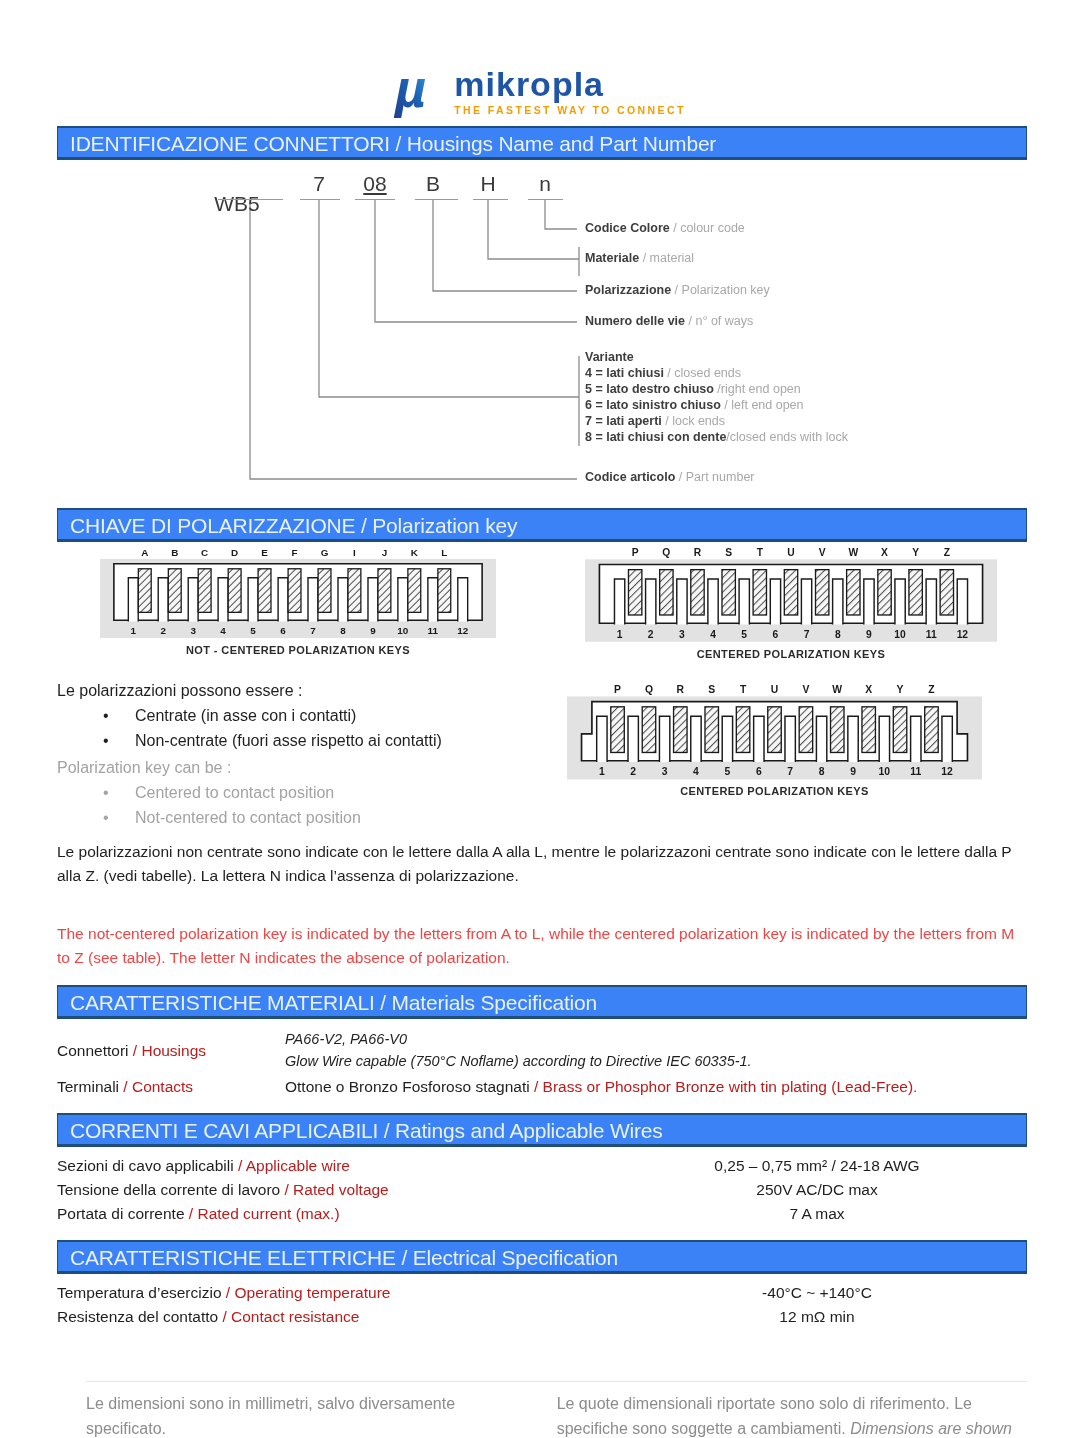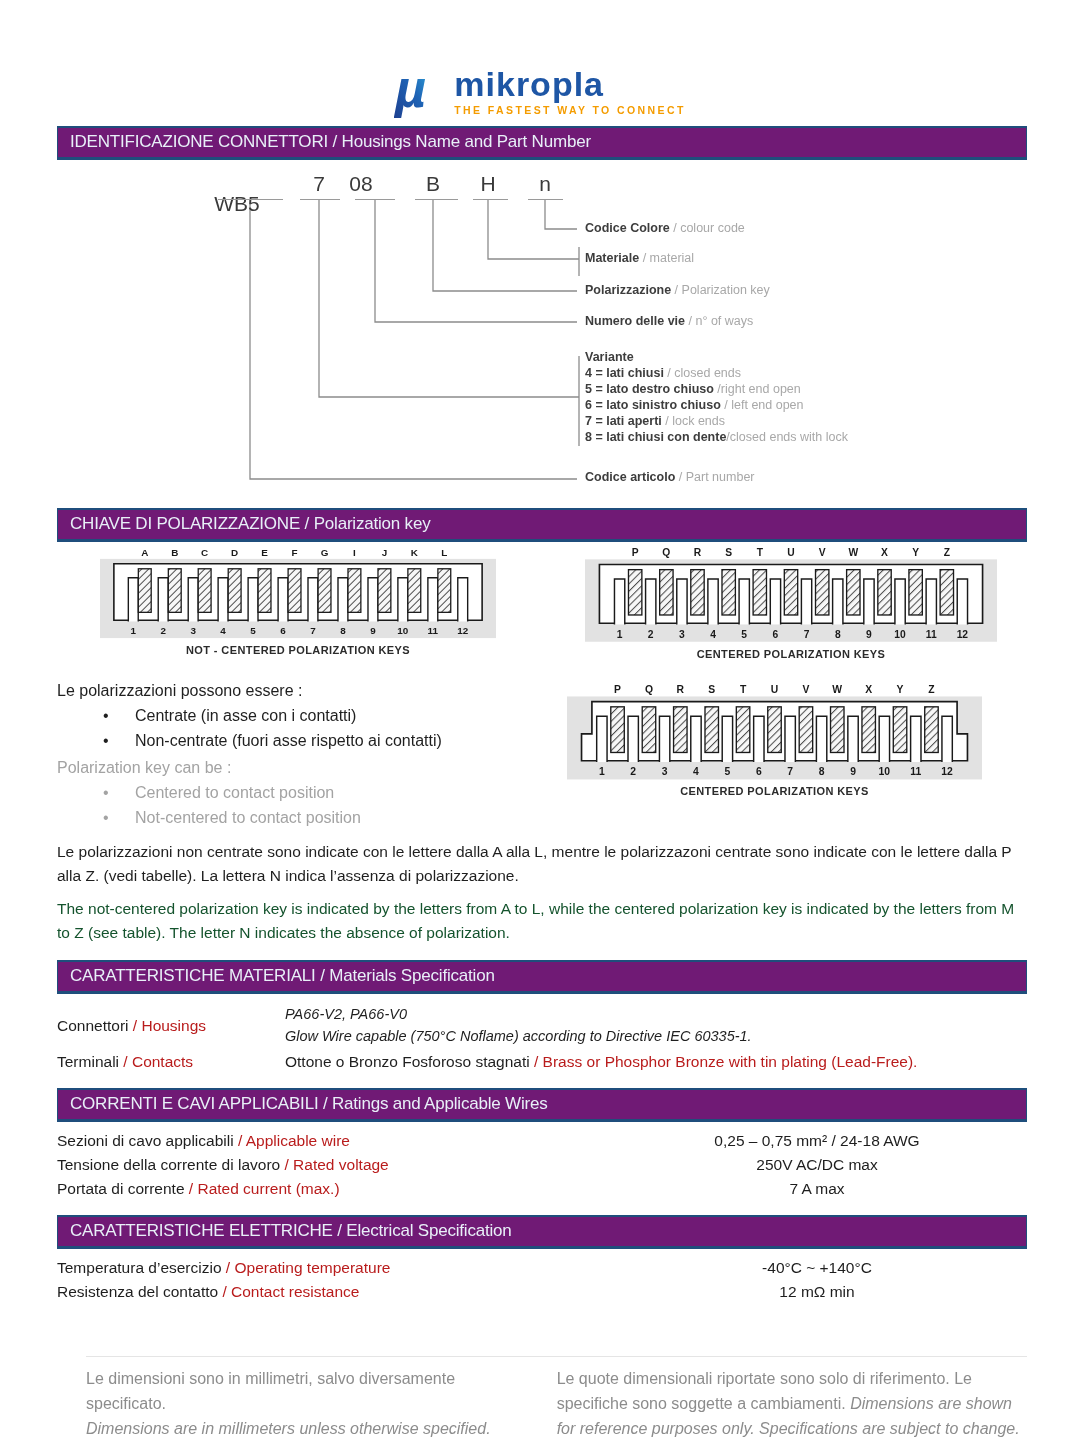--- a/index.html
+++ b/index.html
@@ -7,22 +7,22 @@
     font-family:"Liberation Sans","DejaVu Sans",sans-serif; color:#1f1f1f; }
   .content { width:970px; margin-left:57px; }
 
   
   .logo-row { display:flex; justify-content:center; align-items:center; padding-top:56px; height:126px; }
   .logo-text { margin-left:10px; }
   .brand { font-size:34px; font-weight:bold; color:#1E56A5; letter-spacing:1px; line-height:34px; }
   .tagline { font-size:10.5px; font-weight:bold; color:#F49C00; letter-spacing:2.4px; margin-top:3px; }
 
   
-  .bar { background:#701a75; border:1px solid #1F4E7C; border-top-width:2px; border-bottom-width:3px;
-    color:#E8F0F8; font-size:17px; letter-spacing:-0.2px; padding:4px 12px 21px; height:34px; }
+  .bar { background:#3b82f6; border:1px solid #1F4E7C; border-top-width:2px; border-bottom-width:3px;
+    color:#E8F0F8; font-size:21px; letter-spacing:-0.2px; padding:4px 12px 21px; height:34px; }
 
   
   .pn-wrap { position:relative; width:970px; height:332px; margin-top:9px; }
   .pn-svg { position:absolute; left:0; top:0; }
   .pn-token { position:absolute; top:3px; width:80px; text-align:center; font-size:21px; color:#3A3A3A; }
   .pn-underline { position:absolute; top:30px; border-top:1px solid #9A9A9A; height:0; }
   .pn-callout { position:absolute; font-size:12.5px; line-height:15px; white-space:nowrap;text-align:center; }
   .c-it { font-weight:bold; color:#3D3D3D; }
   .c-en { color:#A8A8A8; }
   .variante { position:absolute; left:528px; top:180px; font-size:12.5px; line-height:16px; white-space:nowrap; }
@@ -35,21 +35,21 @@
   .comb-block.d3 { width:415px; margin-right:45px; margin-top:4px; }
   .comb { display:block; width:100%; }
   svg text { font-family:"Liberation Sans","DejaVu Sans",sans-serif; }
   .comb-caption { text-align:center; font-weight:bold; font-size:11px; letter-spacing:0.4px; color:#2B2B2B; margin-top:2px; }
   .blist { flex:1; font-size:16px; padding-top:2px; }
   .blist .intro { margin-bottom:3px; }
   .bullet { display:flex; padding-left:46px; line-height:25px; }
   .bullet::before { content:"\2022"; width:32px; font-size:16px; }
   .blist.en, .blist.en .bullet::before { color:#A3A3A3; }
   .para { font-size:15.5px; line-height:1.58; margin-top:10px; }
-  .para.en { color:#14532d; margin-top:8px; }
+  .para.en { color:#ef4444; margin-top:33px; }
 
   
   .section { margin-top:14px; }
   .rows { padding-top:7px; }
   .spec-row { display:flex; font-size:15.5px; padding:3px 0; }
   .spec-label { flex:1; color:#1E1E1E; }
   .en-part { color:#b91c1c; }
   .spec-value { width:420px; text-align:center; color:#1E1E1E; }
   .mat-row { display:flex; align-items:center; font-size:15.5px; padding:3px 0; }
   .mat-label { width:228px; }
@@ -95,21 +95,21 @@
         <path d="M 376 31 V 122 H 520"></path>
         <path d="M 318 31 V 153 H 520"></path>
         <path d="M 262 31 V 228 H 522"></path>
         <path d="M 193 31 V 310 H 520"></path>
         <path d="M 522 78 V 107"></path>
         <path d="M 522 187 V 277"></path>
       </g>
     </svg>
     <span class="pn-token" style="left:140px;margin-top:20px;">WB5</span>
     <span class="pn-token" style="left:222px;">7</span>
-    <span class="pn-token" style="left:264px;">08</span>
+    <span class="pn-token" style="left:278px;text-decoration:underline;">08</span>
     <span class="pn-token" style="left:336px;">B</span>
     <span class="pn-token" style="left:391px;">H</span>
     <span class="pn-token" style="left:448px;">n</span>
     <div class="pn-underline" style="left:161px;width:65px;"></div>
     <div class="pn-underline" style="left:243px;width:40px;"></div>
     <div class="pn-underline" style="left:298px;width:40px;"></div>
     <div class="pn-underline" style="left:358px;width:43px;"></div>
     <div class="pn-underline" style="left:416px;width:35px;"></div>
     <div class="pn-underline" style="left:471px;width:35px;"></div>
 

